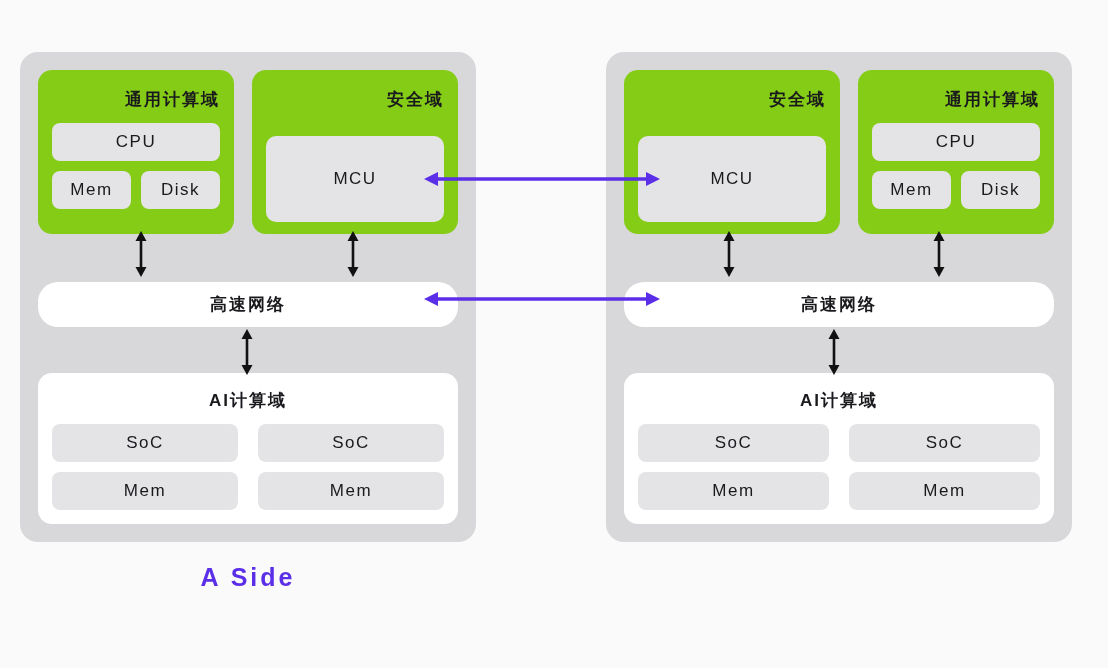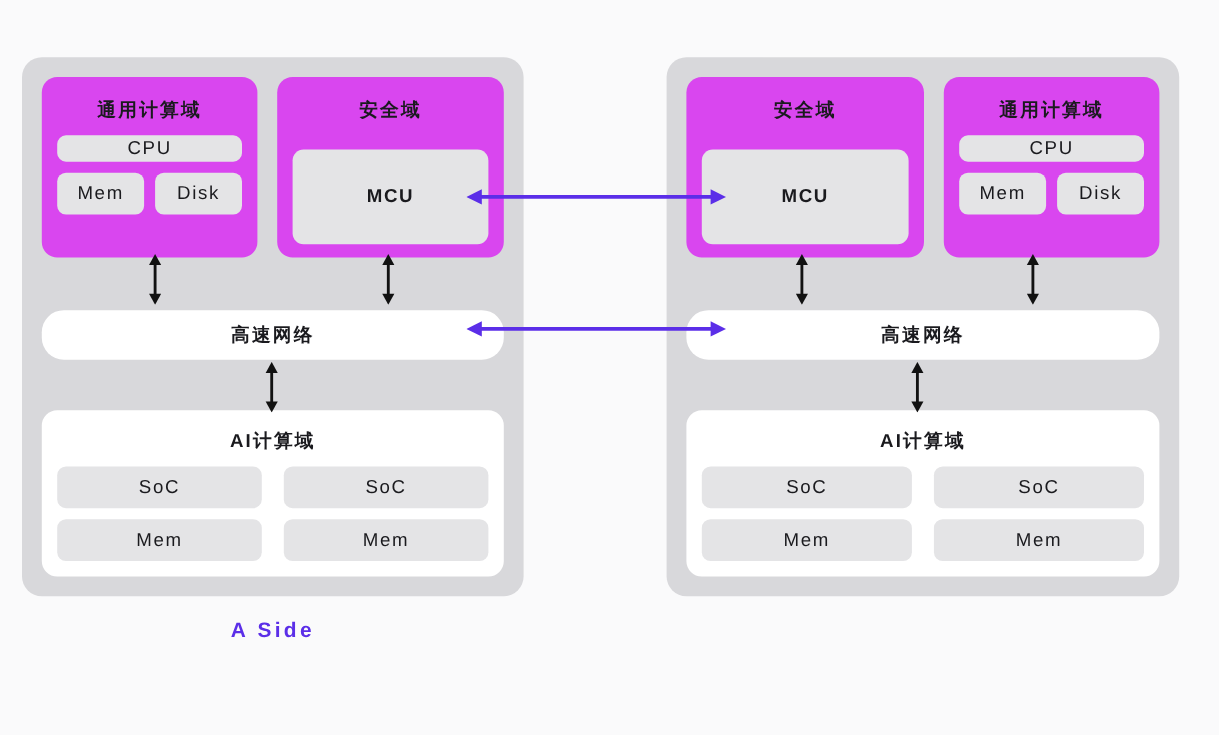--- a/index.html
+++ b/index.html
@@ -35,27 +35,27 @@
   #side-a-shell { left: 20px;  top: 52px; width: 456px; height: 490px; }
   #side-b-shell { left: 606px; top: 52px; width: 466px; height: 490px; }
 
   
   .domain-row {
     display: flex;
     gap: 18px;
     height: 172px;
   }
   .panel {
-    background: #d946ef;
+    background: #84cc16;
     border-radius: 14px;
     box-sizing: border-box;
     padding: 12px 14px;
     display: flex;
     flex-direction: column;
-    align-items: center;
+    align-items: flex-end;
   }
   .panel-title {
     font-size: 17px;
     font-weight: 700;
     letter-spacing: 2px;
     color: #1a1a1e;
     margin: 6px 0 12px 0;
     white-space: nowrap;
   }
   .panel-general { flex: 0 0 196px; }
@@ -68,38 +68,37 @@
     display: flex;
     align-items: center;
     justify-content: center;
     font-size: 17px;
     letter-spacing: 1.5px;
     color: #1a1a1e;
     box-sizing: border-box;
   }
   .chip-cpu {
     width: 100%;
-    height: 24px;
+    height: 38px;
     margin-bottom: 10px;
   }
   .chip-row {
     display: flex;
     gap: 10px;
     width: 100%;
   }
   .chip-half {
     flex: 1 1 0;
     height: 38px;
   }
   .chip-mcu {
     width: 100%;
     flex: 1 1 auto;
     min-height: 86px;
     border-radius: 10px;
-    font-weight: bold;
   }
 
   
   .network-bar {
     background: #ffffff;
     border-radius: 20px;
     height: 52px;
     margin-top: 48px;
     display: flex;
     align-items: center;
@@ -143,21 +142,21 @@
   
   .h-arrow {
     position: absolute;
     pointer-events: none;
   }
   .h-arrow svg { display: block; }
 
   
   .side-caption {
     position: absolute;
-    font-size: 19px;
+    font-size: 25px;
     font-weight: 600;
     letter-spacing: 3px;
     color: #5b2ee8;
     text-align: center;
   }
   #side-a-caption { left: 20px;  top: 563px; width: 456px; }
   #side-b-caption { left: 606px; top: 563px; width: 466px; }
 
   
   #footnote {

